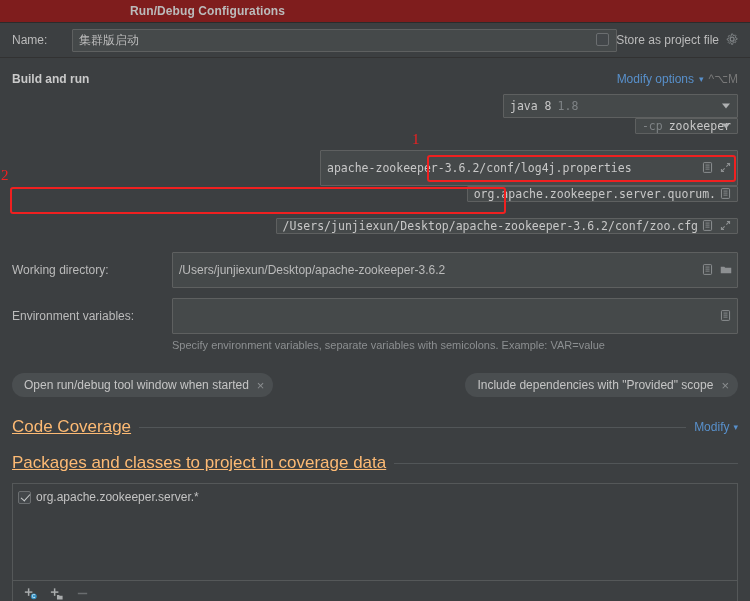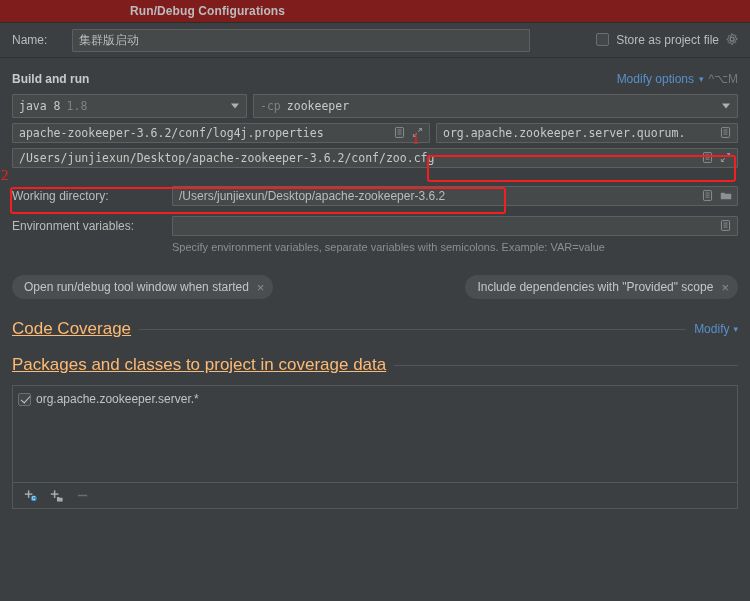--- a/index.html
+++ b/index.html
@@ -48,21 +48,21 @@
   .textfield {
     background: #45494a;
     border: 1px solid #5e6060;
     color: #bbbbbb;
     height: 23px;
     font-size: 12px;
     padding: 0 6px;
     display: flex; align-items: center;
     border-radius: 1px;
   }
-  #name-input { width: 458px; }
+  #name-input { width: 545px; }
   .store-wrap {
     position: absolute; right: 10px; top: 50%;
     transform: translateY(-50%);
     display: flex; align-items: flex-start; gap: 7px;
   }
   .checkbox {
     width: 13px; height: 13px;
     border: 1px solid #6b6e70;
     background: #43474a;
     border-radius: 2px;
@@ -96,21 +96,21 @@
     position: absolute; right: 0; top: 50%;
     transform: translateY(-50%);
     display: flex; align-items: center; gap: 5px;
     white-space: nowrap;
   }
   .link { color: #5890cb; font-size: 12px; cursor: pointer; }
   .shortcut { color: #787878; font-size: 12px; }
   .chev { color: #5890cb; font-size: 9px; }
 
   
-  .row { display: flex; align-items: flex-end; margin-bottom: 5px; position: relative; }
+  .row { display: flex; align-items: flex-end; margin-bottom: 16px; position: relative; flex-direction: column; }
   .mono {
     font-family: "DejaVu Sans Mono", "Liberation Mono", monospace;
     font-size: 11.5px;
     color: #c8c8c8;
   }
   .dim { color: #7f8386; }
   .combo {
     background: #45494a;
     border: 1px solid #5e6060;
     height: 24px;
@@ -127,21 +127,21 @@
     border-left: 4.5px solid transparent;
     border-right: 4.5px solid transparent;
     border-top: 5px solid #aeb0b1;
   }
   #jdk-combo { width: 235px; }
   #cp-combo { flex: 1; margin-left: 6px; }
 
   .fieldbox {
     background: #45494a;
     border: 1px solid #5e6060;
-    height: 20px;
+    height: 36px;
     display: flex; align-items: center;
     padding: 0 4px 0 6px;
     border-radius: 1px;
     overflow: hidden;
     position: relative;
   }
   .fieldbox .txt { flex: 1; overflow: hidden; white-space: nowrap; }
   .icons { display: flex; align-items: center; gap: 4px; flex: none; padding-left: 3px; }
 
   

